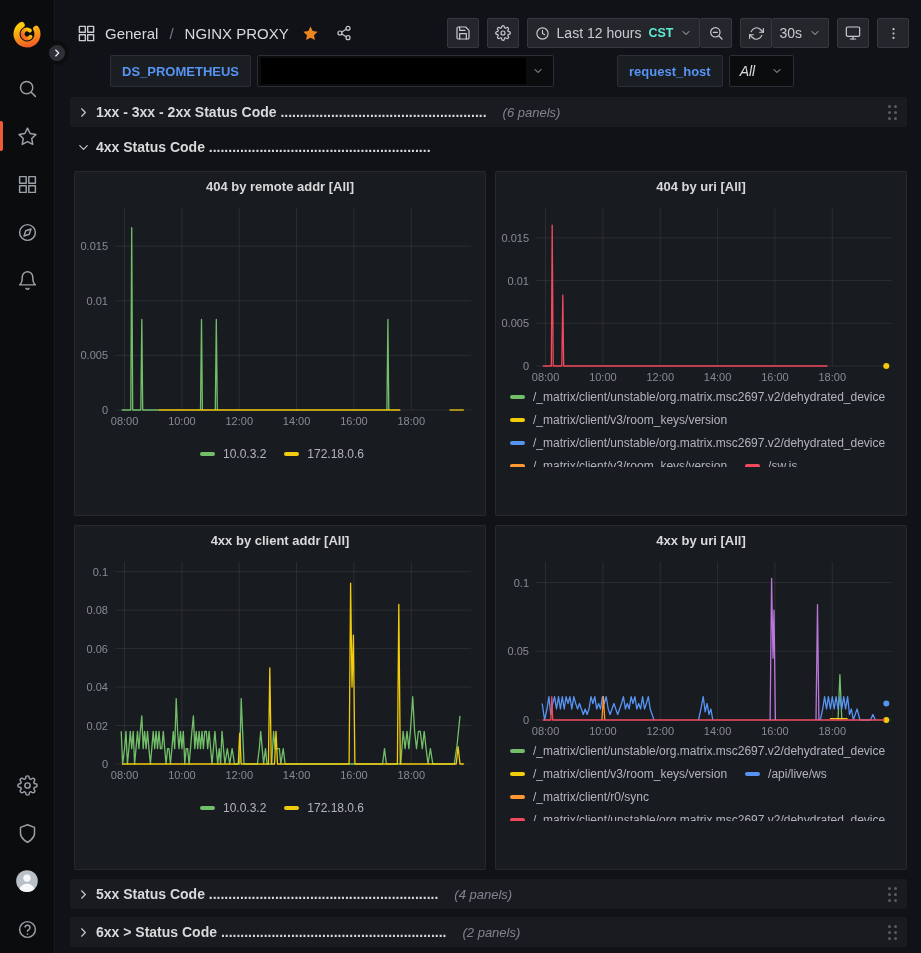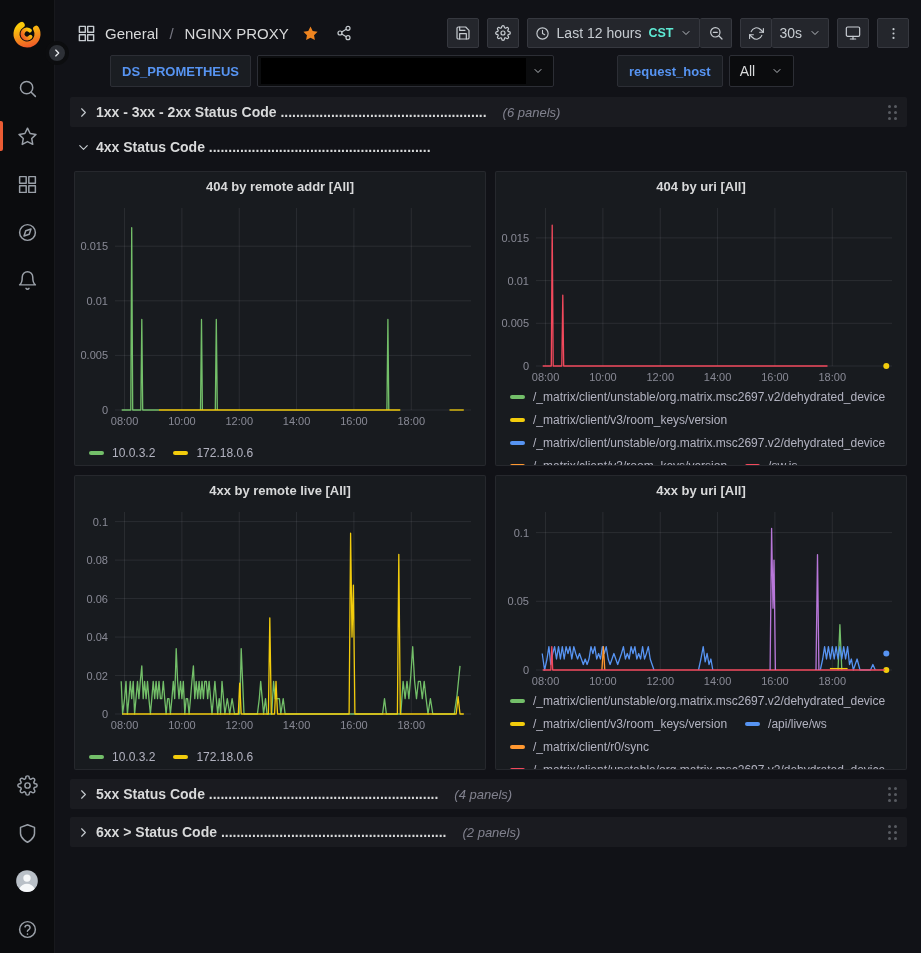--- a/index.html
+++ b/index.html
@@ -33,36 +33,36 @@
   .tz { color:#5eead4; font-size:12.5px; font-weight:700; }
   .nicon { stroke:#c7ccd1; fill:none; stroke-width:1.8; stroke-linecap:round; stroke-linejoin:round; }
 
   
   .submenu { height:38px; flex:none; display:flex; align-items:center; padding:0 14px; gap:6px; }
   .var-label { height:32px; display:inline-flex; align-items:center; padding:0 11px; background:#1a1d22; border:1px solid #2c2e35;
                border-radius:2px; color:#5794f2; font-size:13px; font-weight:700; cursor:pointer;margin-left:41px; }
   .var-value { height:32px; display:inline-flex; align-items:center; background:#0b0c0e; border:1px solid #2c2e35; border-radius:2px; cursor:pointer; }
   .var-value.redacted { width:297px; padding:0 8px 0 0; }
   .redact { width:265px; height:26px; background:#000; margin:0 6px 0 3px; }
-  .var-value.all { padding:0 10px; gap:16px; color:#d8d9da; font-size:14px; margin-right:16px; }
+  .var-value.all { padding:0 10px; gap:16px; color:#d8d9da; font-size:14px; margin-right:16px;font-style:italic; }
   .gap { width:10px; }
 
   
   .dash { flex:1; padding:7px 14px 0 15px; overflow:hidden; }
   .row { height:30px; display:flex; align-items:center; padding:0 6px; border-radius:2px; cursor:pointer; }
   .row.collapsed { background:rgba(204,204,220,0.05); }
   .row.expanded { background:transparent; margin-top:5px; }
   .row-title { font-size:14px; font-weight:700; color:#d8d9da; margin-left:5px; white-space:nowrap; overflow:hidden; }
   .row-count { font-size:13px; font-style:italic; color:rgba(204,204,220,0.58); margin-left:16px; white-space:nowrap; }
   .flex1 { flex:1; }
   .drag { display:grid; grid-template-columns:repeat(2,3px); gap:3px 3px; margin-right:4px; cursor:grab; }
   .drag i { width:3px; height:3px; border-radius:50%; background:#585b61; }
 
   .panel-grid { display:grid; grid-template-columns:1fr 1fr; gap:9px; margin:9px 0 9px 4px; }
-  .panel { height:295px; background:#181b1f; border:1px solid rgba(204,204,220,0.08); border-radius:2px; display:flex; flex-direction:column; overflow:hidden; }
+  .panel { height:345px; background:#181b1f; border:1px solid rgba(204,204,220,0.08); border-radius:2px; display:flex; flex-direction:column; overflow:hidden;align-items:center; }
   .panel-title { height:28px; flex:none; display:flex; align-items:center; justify-content:center; font-size:13px; font-weight:600; color:#d8d9da; cursor:pointer; }
   .chart { width:100%; }
   .chart-tall { height:232px; }
   .chart-short { height:187px; }
   .legend-inline { display:flex; gap:18px; padding:8px 10px 0 14px; height:35px; overflow:hidden; }
   .legend-wrap { display:flex; flex-wrap:wrap; column-gap:18px; row-gap:7px; height:80px; overflow:hidden; padding:2px 10px 0 14px; align-content:flex-start; }
   .legend-item { display:inline-flex; align-items:center; gap:8px; font-size:12px; color:rgba(204,204,220,0.85); white-space:nowrap; line-height:16px; cursor:pointer; }
   .swatch { width:15px; height:4px; border-radius:2px; flex:none; }
 
   svg.chartsvg text { font-size:11px; fill:rgba(204,204,220,0.62); font-family:"Liberation Sans",sans-serif; }
@@ -376,21 +376,21 @@
                 <span>/_matrix/client/v3/room_keys/version</span>
               </span>
               <span class="legend-item">
                 <span class="swatch" style="background: rgb(242, 73, 92);"></span>
                 <span>/sw.js</span>
               </span>
             </div>
         </section>
 
         <section class="panel">
-          <div class="panel-title">4xx by remote live [All]</div>
+          <div class="panel-title">4xx by client addr [All]</div>
           <div class="chart chart-tall"><svg width="410" height="230" class="chartsvg">
                 <line x1="49.557046979865774" y1="8" x2="49.557046979865774" y2="210" stroke="rgba(204,204,220,0.10)"></line>
                 <text x="49.557046979865774" y="225" text-anchor="middle">08:00</text>
                 <line x1="106.8993288590604" y1="8" x2="106.8993288590604" y2="210" stroke="rgba(204,204,220,0.10)"></line>
                 <text x="106.8993288590604" y="225" text-anchor="middle">10:00</text>
                 <line x1="164.24161073825502" y1="8" x2="164.24161073825502" y2="210" stroke="rgba(204,204,220,0.10)"></line>
                 <text x="164.24161073825502" y="225" text-anchor="middle">12:00</text>
                 <line x1="221.5838926174497" y1="8" x2="221.5838926174497" y2="210" stroke="rgba(204,204,220,0.10)"></line>
                 <text x="221.5838926174497" y="225" text-anchor="middle">14:00</text>
                 <line x1="278.9261744966443" y1="8" x2="278.9261744966443" y2="210" stroke="rgba(204,204,220,0.10)"></line>

